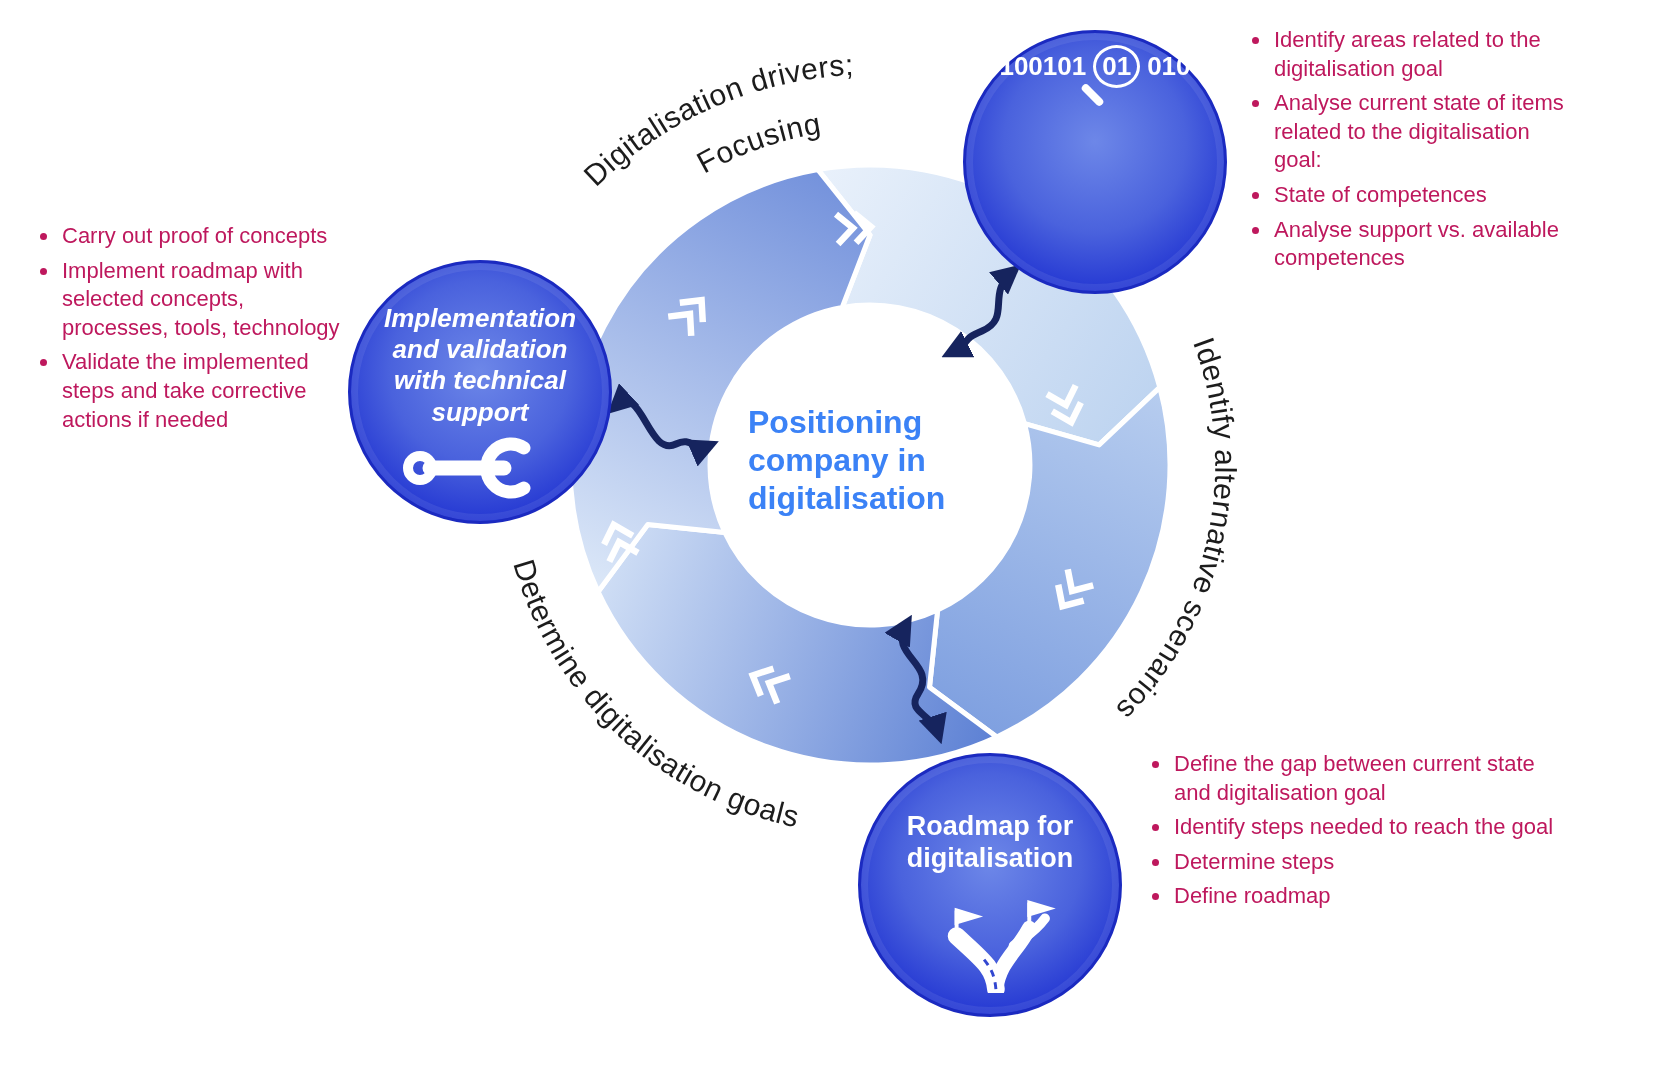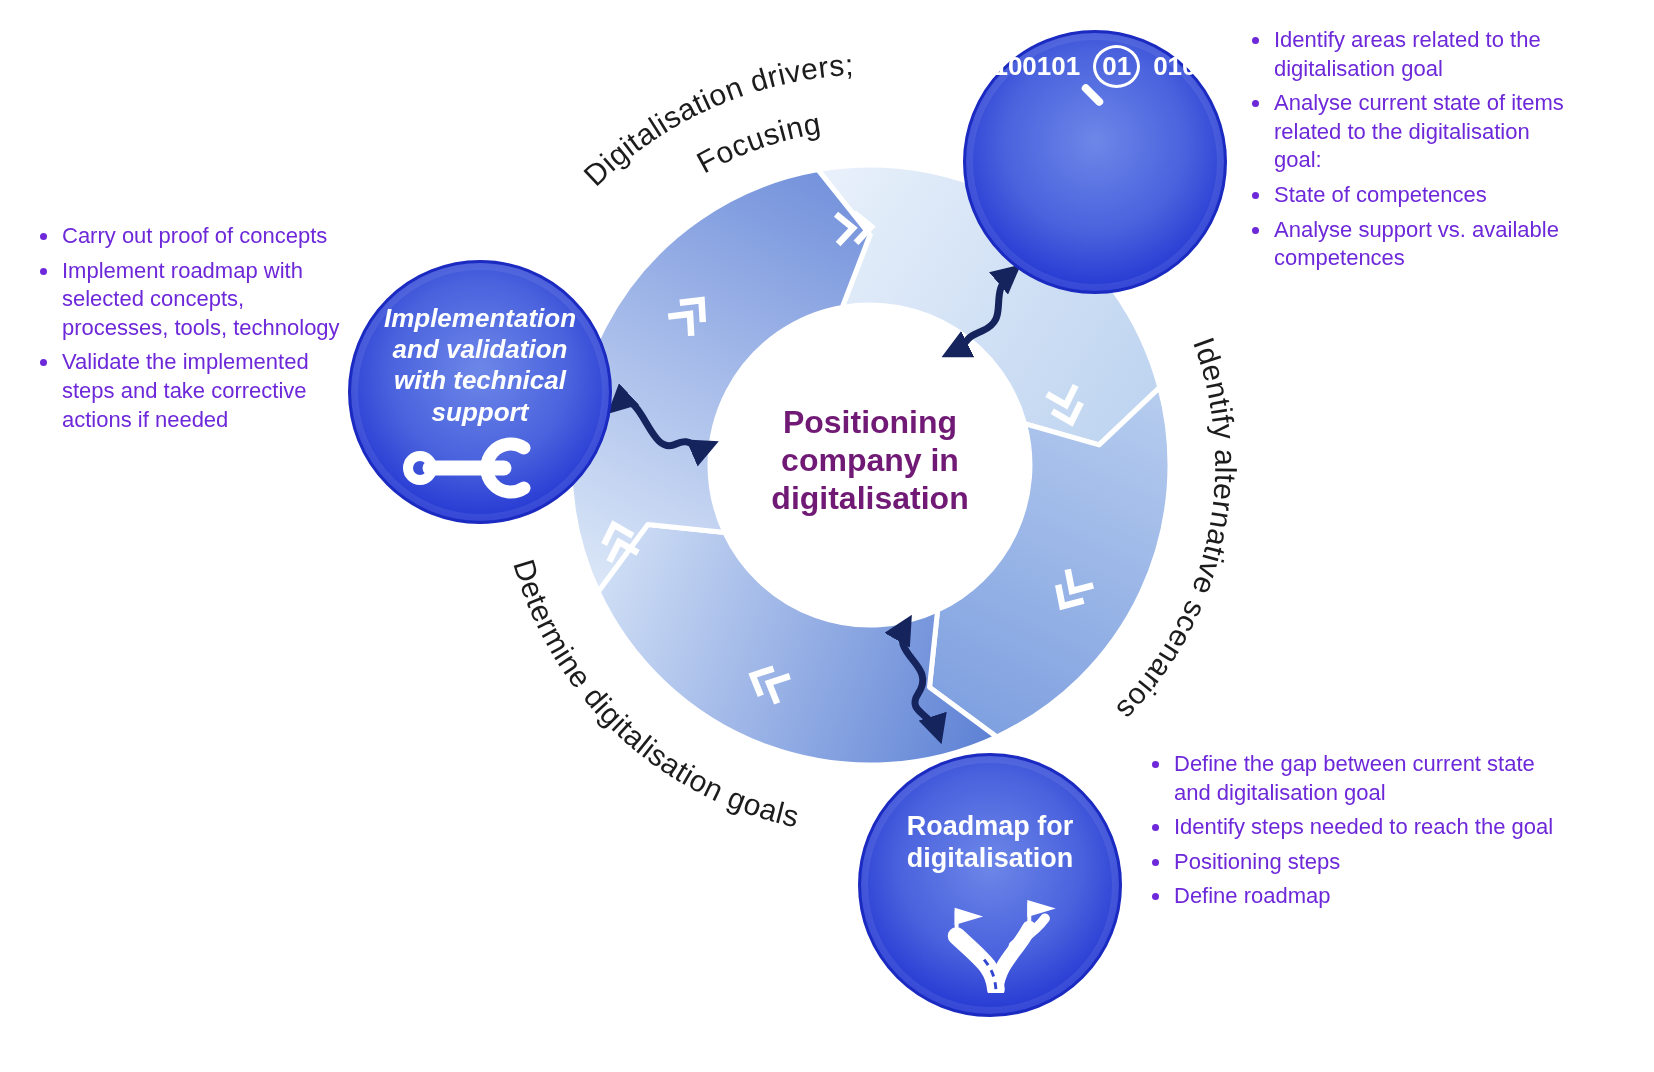--- a/index.html
+++ b/index.html
@@ -5,42 +5,42 @@
   html,body{margin:0;padding:0;background:#fff;}
   body{font-family:"Liberation Sans","DejaVu Sans",sans-serif;}
   .canvas{position:relative;width:1654px;height:1072px;background:#fff;overflow:hidden;}
   .diagram-svg{position:absolute;left:0;top:0;}
 
   .seg{stroke:#ffffff;stroke-width:5;stroke-linejoin:round;}
   .chev path{stroke:#ffffff;stroke-width:6.5;fill:none;stroke-linejoin:miter;}
   .arc-label{font-size:30px;fill:#1c1c1c;letter-spacing:0.5px;}
   .wavy{stroke:#16245e;stroke-width:7;fill:none;stroke-linecap:round;}
 
-  .center-title{position:absolute;left:748px;top:404px;width:244px;text-align:center;
-    font-size:32px;font-weight:bold;color:#701a75;line-height:1.18;}
+  .center-title{position:absolute;left:748px;top:404px;width:244px;text-align:left;
+    font-size:32px;font-weight:bold;color:#3b82f6;line-height:1.18;}
 
   .node{position:absolute;width:264px;height:264px;border-radius:50%;box-sizing:border-box;
     background:radial-gradient(circle at 50% 42%, #6d87e8 0%, #4a62dd 46%, #2235d2 78%, #2f44da 100%);
     border:3px solid #1b2ac0;color:#fff;text-align:center;
     box-shadow:inset 0 0 0 7px rgba(255,255,255,0.08);}
   .node .title{font-weight:bold;line-height:1.2;}
   #node-current{left:963px;top:30px;}
   #node-current .title{font-size:27px;padding:64px 26px 0;}
   #node-impl{left:348px;top:260px;font-style:italic;}
   #node-impl .title{font-size:26px;padding:40px 24px 0;}
   #node-roadmap{left:858px;top:753px;}
   #node-roadmap .title{font-size:27px;padding:54px 30px 0;}
 
-  .binary{margin-top:12px;font-size:26px;font-weight:bold;display:flex;justify-content:center;align-items:center;gap:13px;color:#fff;}
+  .binary{margin-top:12px;font-size:26px;font-weight:bold;display:flex;justify-content:center;align-items:center;gap:7px;color:#fff;}
   .lens{position:relative;border:3px solid #fff;border-radius:50%;padding:3px 6px;display:inline-block;}
   .lens-handle{position:absolute;left:-17px;bottom:-14px;width:27px;height:8px;background:#fff;border-radius:4px;transform:rotate(45deg);}
 
   .icon-block{margin-top:8px;}
 
-  .bullets{position:absolute;color:#6d28d9;font-size:22px;line-height:1.3;text-align:left;}
+  .bullets{position:absolute;color:#be185d;font-size:22px;line-height:1.3;text-align:left;}
   .bullets ul{margin:0;padding:0 0 0 32px;list-style:disc;}
   .bullets li{margin:0 0 6px;padding-left:2px;}
   #list-impl{left:28px;top:222px;width:312px;}
   #list-current{left:1240px;top:26px;width:332px;}
   #list-roadmap{left:1140px;top:750px;width:434px;}
 </style>
 </head>
 <body>
 
 <div class="canvas">
@@ -190,18 +190,18 @@
       <li>Analyse current state of items related to the digitalisation goal:</li>
       <li>State of competences</li>
       <li>Analyse support vs. available competences</li>
     </ul>
   </div>
 
   <div class="bullets" id="list-roadmap">
     <ul>
       <li>Define the gap between current state and digitalisation goal</li>
       <li>Identify steps needed to reach the goal</li>
-      <li>Positioning steps</li>
+      <li>Determine steps</li>
       <li>Define roadmap</li>
     </ul>
   </div>
 
 </div>
 
 </body></html>

